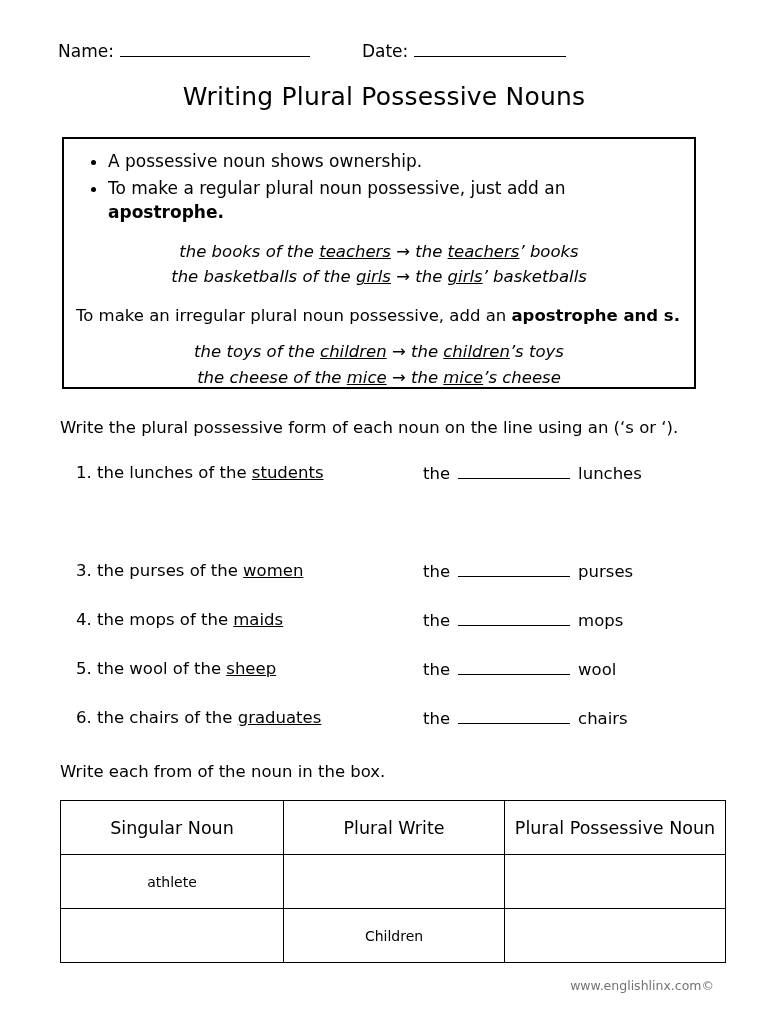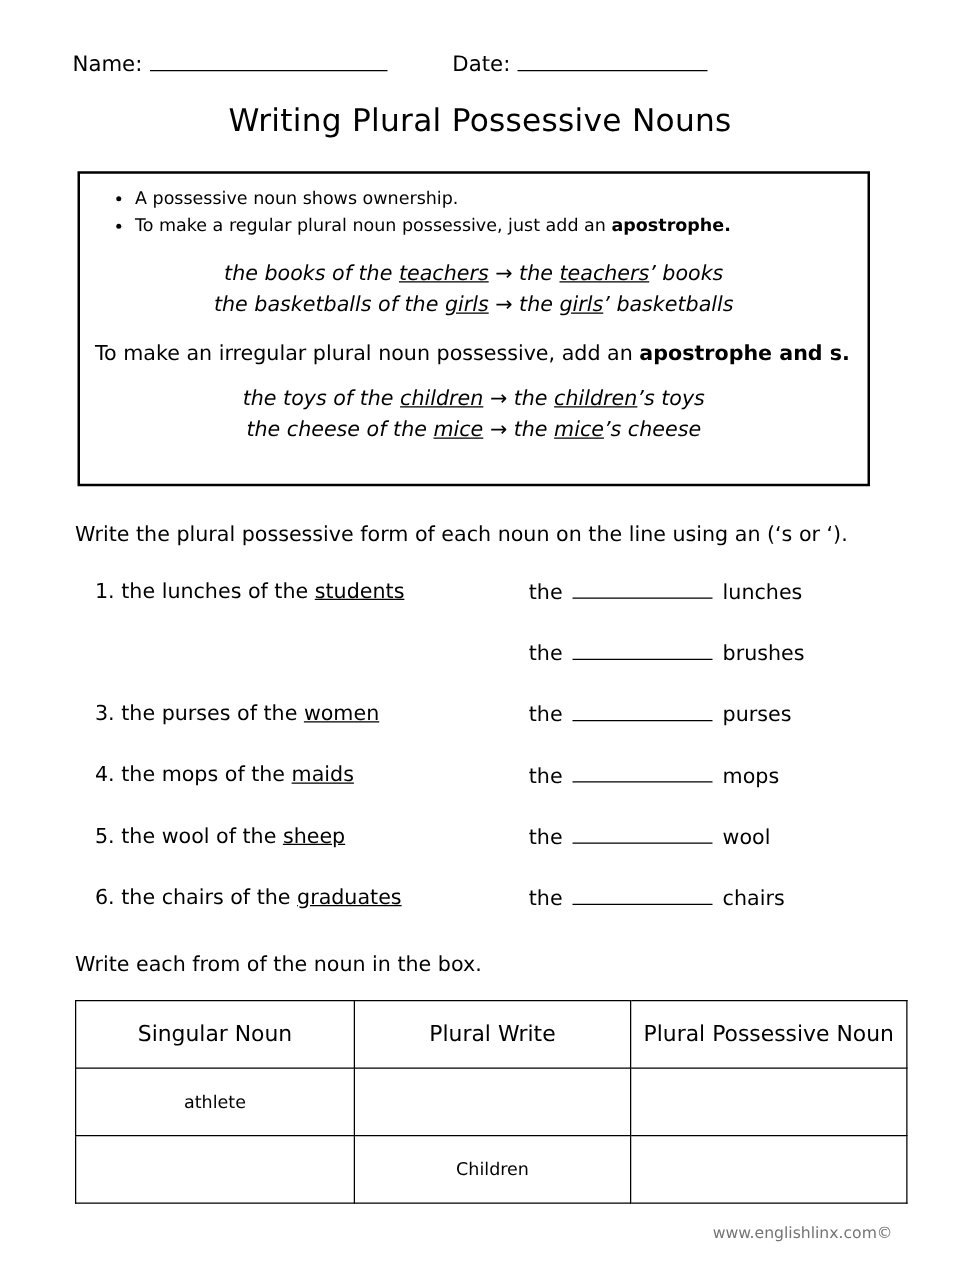--- a/index.html
+++ b/index.html
@@ -63,21 +63,21 @@
     width: 634px;
     height: 252px;
     border: 2.2px solid #000;
     box-sizing: border-box;
     padding: 8px 10px 6px 10px;
   }
   .bullets {
     margin: 2px 0 0 0;
     padding-left: 34px;
     list-style: disc;
-    font-size: 14px;
+    font-size: 17px;
     line-height: 1.45;
   }
   .bullets li { margin-bottom: 2px; }
   .ital-center {
     text-align: center;
     font-style: italic;
     font-size: 16.5px;
     line-height: 1.55;
     margin-top: 14px;
   }
@@ -230,23 +230,20 @@
       <span class="item-left">
         <span>1.</span>
         <span>the lunches of the </span><span class="u">students</span>
       </span>
       <span class="item-right">
         <span>the</span><span class="answer-blank"></span><span>lunches</span>
       </span>
     </div>
 
     <div class="item-row">
-      <span class="item-right">
-        <span>the</span><span class="answer-blank"></span><span>brushes</span>
-      </span>
     </div>
 
     <div class="item-row">
       <span class="item-left">
         <span>3.</span>
         <span>the purses of the </span><span class="u">women</span>
       </span>
       <span class="item-right">
         <span>the</span><span class="answer-blank"></span><span>purses</span>
       </span>

